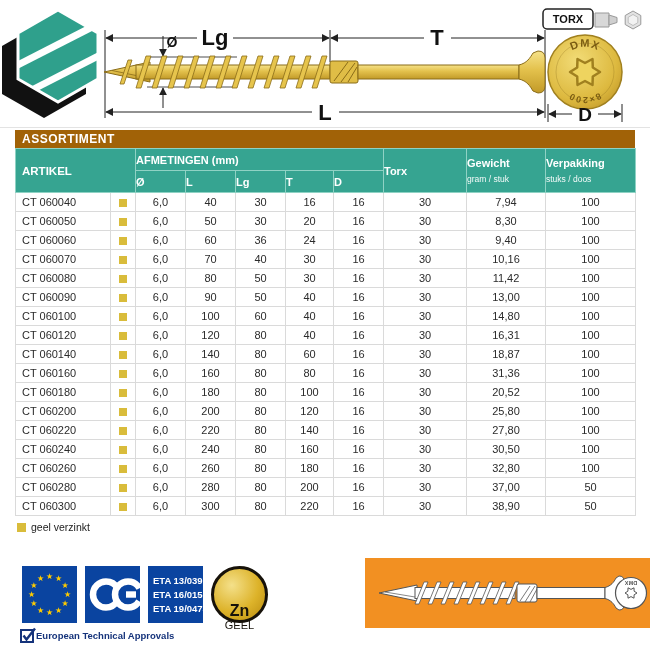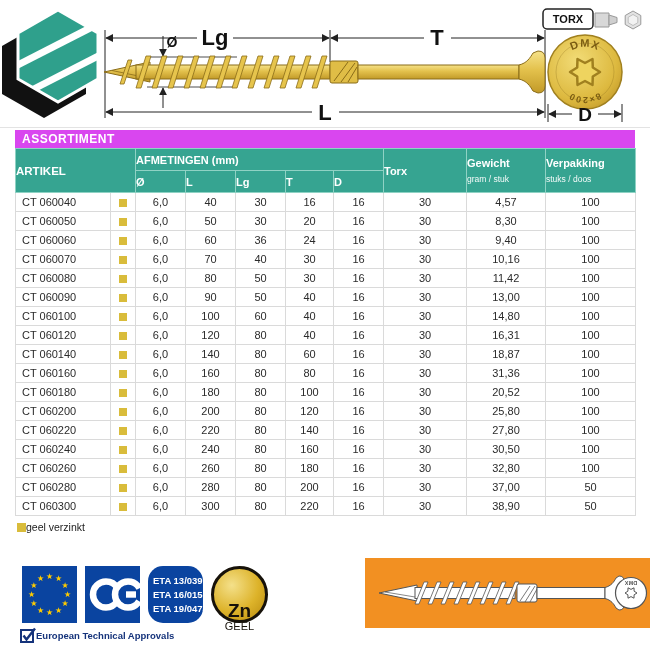--- a/index.html
+++ b/index.html
@@ -1,47 +1,47 @@
 <!DOCTYPE html>
 <html><head>
 <meta charset="utf-8">
 <style>
   html,body{margin:0;padding:0;background:#fff;}
   .canvas{position:relative;width:650px;height:650px;background:#fff;overflow:hidden;
           font-family:"Liberation Sans",sans-serif;color:#222;}
   .top-divider{position:absolute;left:0;top:127px;width:650px;height:1px;background:#e3e3e3;}
   .top-section{position:absolute;left:0;top:0;width:650px;height:128px;}
 
-  .assort-bar{position:absolute;left:15px;top:130px;width:620px;height:18px;background:#d946ef;
+  .assort-bar{position:absolute;left:15px;top:130px;width:620px;height:18px;background:#a16207;
               color:#fff;font-size:12px;font-weight:bold;line-height:18px;padding-left:7px;
               box-sizing:border-box;letter-spacing:.5px;}
 
   .spec-table{position:absolute;left:15px;top:148px;width:620px;border-collapse:collapse;
               table-layout:fixed;font-size:11px;}
   .spec-table thead th{background:#36a491;color:#fff;border:1px solid #8fd2c4;font-weight:bold;
               font-size:11px;padding:0;height:21px;text-align:left;vertical-align:middle;}
-  .spec-table thead th.h-artikel{text-align:left;font-size:11.5px;}
+  .spec-table thead th.h-artikel{text-align:left;padding-left:6px;font-size:11.5px;}
   .hdr-sub{display:block;font-size:8.5px;font-weight:normal;opacity:.95;margin-top:5px;}
   .spec-table tbody td{border:1px solid #dadada;height:18px;padding:0;text-align:center;
               color:#2b2b2b;background:#fff;font-size:11px;}
   .spec-table tbody td.c-artikel{text-align:left;padding-left:6px;}
   .swatch{display:inline-block;width:8px;height:8px;vertical-align:middle;}
 
-  .legend{position:absolute;left:17px;top:521px;display:flex;align-items:center;
+  .legend{position:absolute;left:17px;top:521px;display:flex;align-items:center;gap:5px;
           font-size:10.5px;color:#222;}
   .legend .swatch{width:9px;height:9px;}
 
   .certs{position:absolute;left:22px;top:566px;display:flex;gap:8px;align-items:flex-start;}
   .badge-square{width:55px;height:57px;background:#0a44a0;box-sizing:border-box;}
-  .eta-box{display:flex;flex-direction:column;justify-content:center;padding-left:5px;gap:3px;border-radius:15px;}
+  .eta-box{display:flex;flex-direction:column;justify-content:center;padding-left:5px;gap:3px;}
   .eta-line{color:#fff;font-size:9.5px;font-weight:bold;white-space:nowrap;}
   .zn-badge{width:51px;height:51px;border-radius:50%;border:3px solid #17120a;
             background:radial-gradient(circle at 35% 32%, #f4e08a 0%, #ddb32a 55%, #b8890d 100%);
             display:flex;flex-direction:column;align-items:center;justify-content:center;color:#17120a;}
-  .zn-main{font-size:19px;font-weight:800;line-height:1;margin-top:44px;}
+  .zn-main{font-size:16px;font-weight:800;line-height:1;margin-top:44px;}
   .zn-sub{font-size:11px;font-weight:400;line-height:1;margin-top:1px;}
 
   .approvals{position:absolute;left:20px;top:627px;display:flex;align-items:center;}
   .approvals-text{font-size:9.5px;font-weight:bold;color:#15337b;}
 
   .product-box{position:absolute;left:365px;top:558px;width:285px;height:70px;background:#f29022;}
 
   .dim-text{font-weight:bold;fill:#111;}
 </style>
 </head>
@@ -201,21 +201,21 @@
     <tbody>
         <tr>
           <td class="c-artikel">CT 060040</td>
           <td><span class="swatch" style="background: rgb(217, 188, 59);"></span></td>
           <td>6,0</td>
           <td>40</td>
           <td>30</td>
           <td>16</td>
           <td>16</td>
           <td>30</td>
-          <td>4,57</td>
+          <td>7,94</td>
           <td>100</td>
         </tr>
         <tr>
           <td class="c-artikel">CT 060050</td>
           <td><span class="swatch" style="background: rgb(217, 188, 59);"></span></td>
           <td>6,0</td>
           <td>50</td>
           <td>30</td>
           <td>20</td>
           <td>16</td>

